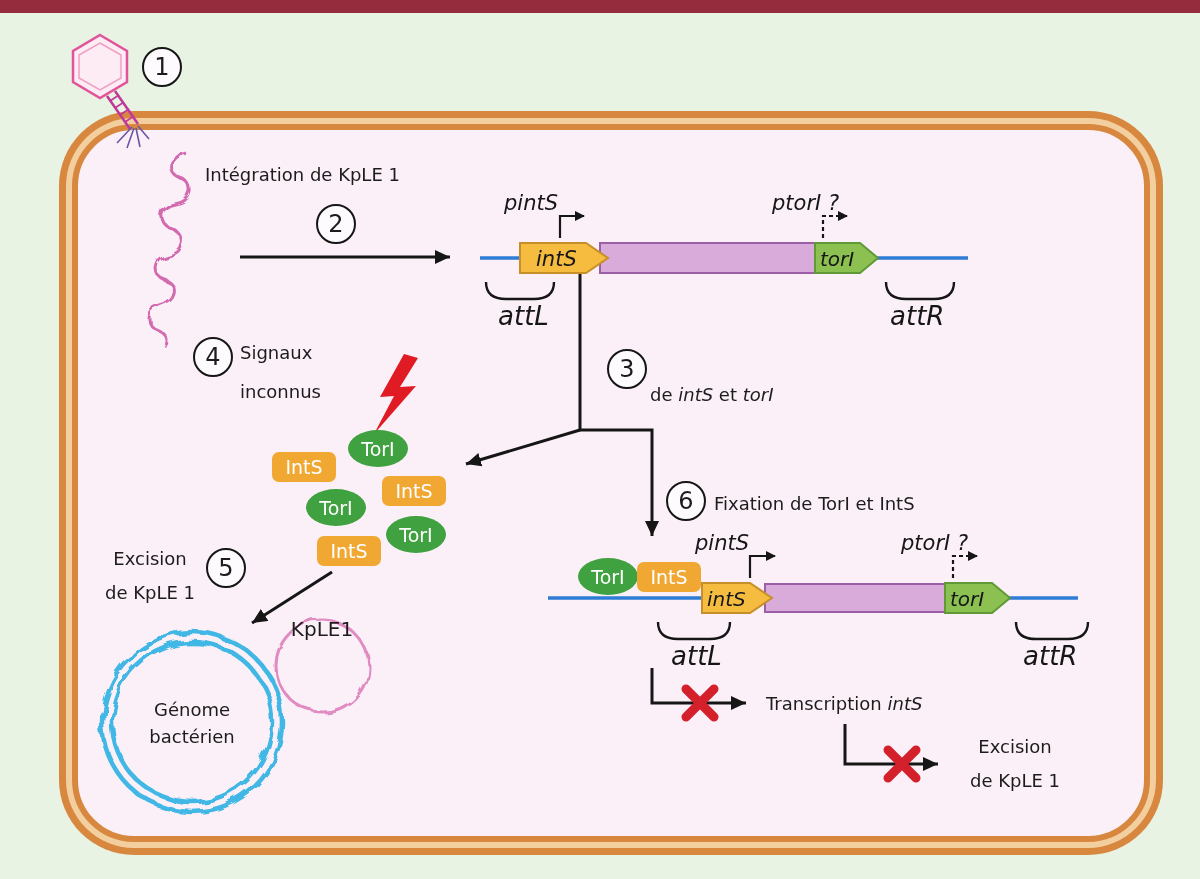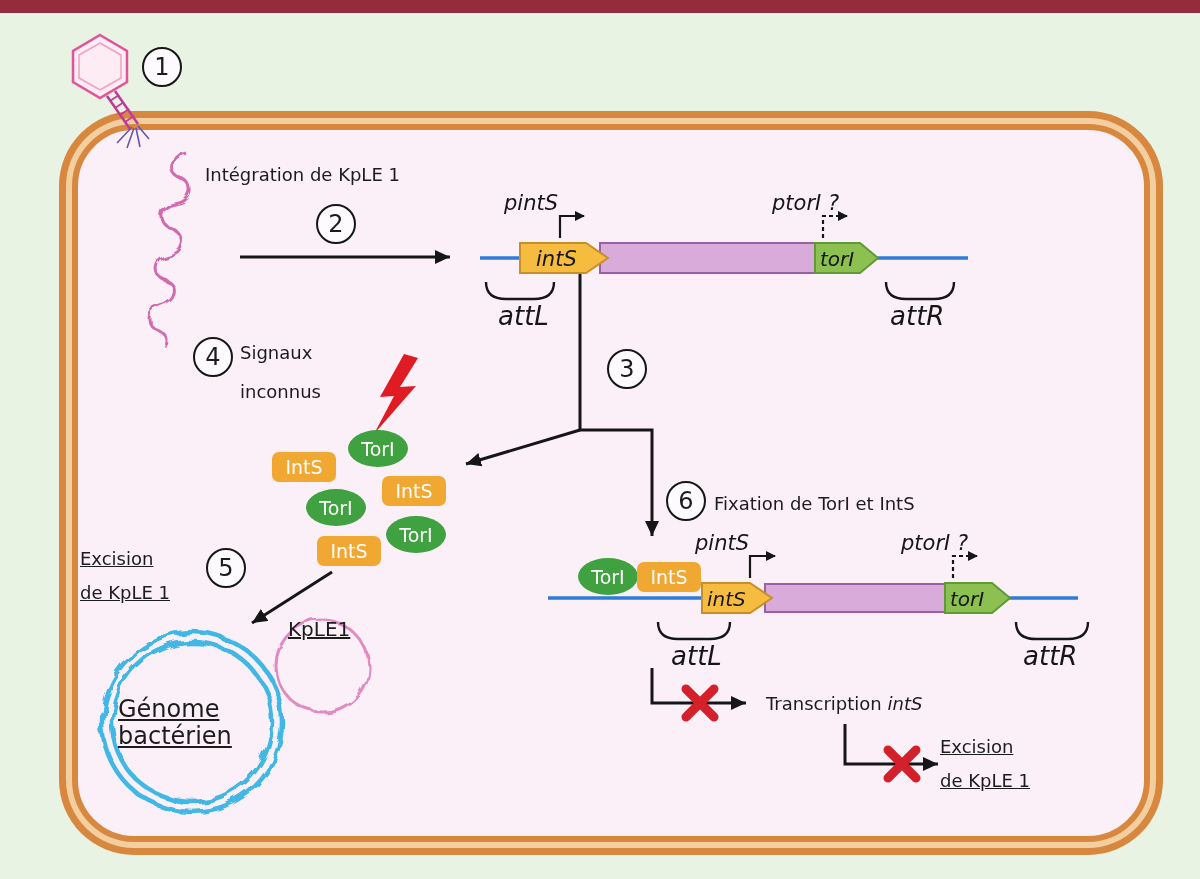--- a/index.html
+++ b/index.html
@@ -3,21 +3,21 @@
 <meta charset="utf-8">
 <style>
   html,body{margin:0;padding:0;background:#fff;}
   #stage{position:relative;width:1200px;height:879px;background:#e8f3e3;font-family:"DejaVu Sans",sans-serif;color:#1c1c1c;overflow:hidden;}
   .topbar{position:absolute;left:0;top:0;width:1200px;height:13px;background:#942c3e;}
   .cell{position:absolute;left:72px;top:124px;width:1078px;height:718px;box-sizing:border-box;background:#fbf0f7;border:6px solid #d8873f;border-radius:62px;box-shadow:0 0 0 6px #f3cf9f,0 0 0 13px #d8873f;}
   svg.layer{position:absolute;pointer-events:none;}
   svg text{font-family:"DejaVu Sans",sans-serif;fill:#161616;}
   .stepnum{position:absolute;width:40px;height:40px;box-sizing:border-box;border:2.5px solid #161616;border-radius:50%;background:#fdfbfd;display:flex;align-items:center;justify-content:center;font-size:24px;}
   .lbl{position:absolute;font-size:18px;line-height:34px;white-space:nowrap;}
-  .center{text-align:left;text-decoration:underline;}
+  .center{text-align:center;}
   .protein{position:absolute;display:flex;align-items:center;justify-content:center;color:#fff;font-size:19px;}
   .protein.ints{background:#f0a833;border-radius:7px;width:64px;height:30px;}
   .protein.tori{background:#3fa13f;border-radius:50%;width:60px;height:37px;}
   i{font-style:italic;}
 </style>
 </head>
 <body>
 
 <div id="stage">
 
@@ -126,32 +126,33 @@
 
   <div class="stepnum" style="left:142px;top:47px">1</div>
   <div class="stepnum" style="left:316px;top:204px">2</div>
   <div class="stepnum" style="left:607px;top:349px">3</div>
   <div class="stepnum" style="left:193px;top:337px">4</div>
   <div class="stepnum" style="left:206px;top:548px">5</div>
   <div class="stepnum" style="left:666px;top:481px">6</div>
 
   <div class="lbl" style="left:205px;top:158px">Intégration de KpLE 1</div>
 
+  <div class="lbl" style="left:650px;top:378px"><span>de </span><i>intS</i><span> et </span><i>torI</i></div>
 
   <div class="lbl" style="left:240px;top:336px">Signaux</div>
   <div class="lbl" style="left:240px;top:375px">inconnus</div>
 
   <div class="lbl center" style="left:80px;top:542px;width:140px">
     <div>Excision</div>
     <div>de KpLE 1</div>
   </div>
 
   <div class="lbl" style="left:714px;top:487px">Fixation de TorI et IntS</div>
 
-  <div class="lbl center" style="left:118px;top:696px;width:148px;font-size:24px;line-height:27px">
+  <div class="lbl center" style="left:118px;top:696px;width:148px;font-size:18px;line-height:27px">
     <div>Génome</div>
     <div>bactérien</div>
   </div>
 
   <div class="lbl center" style="left:288px;top:612px;width:68px;font-size:20px">KpLE1</div>
 
   <div class="lbl" style="left:766px;top:687px"><span>Transcription </span><i>intS</i></div>
 
   <div class="lbl center" style="left:940px;top:730px;width:150px">
     <div>Excision</div>

